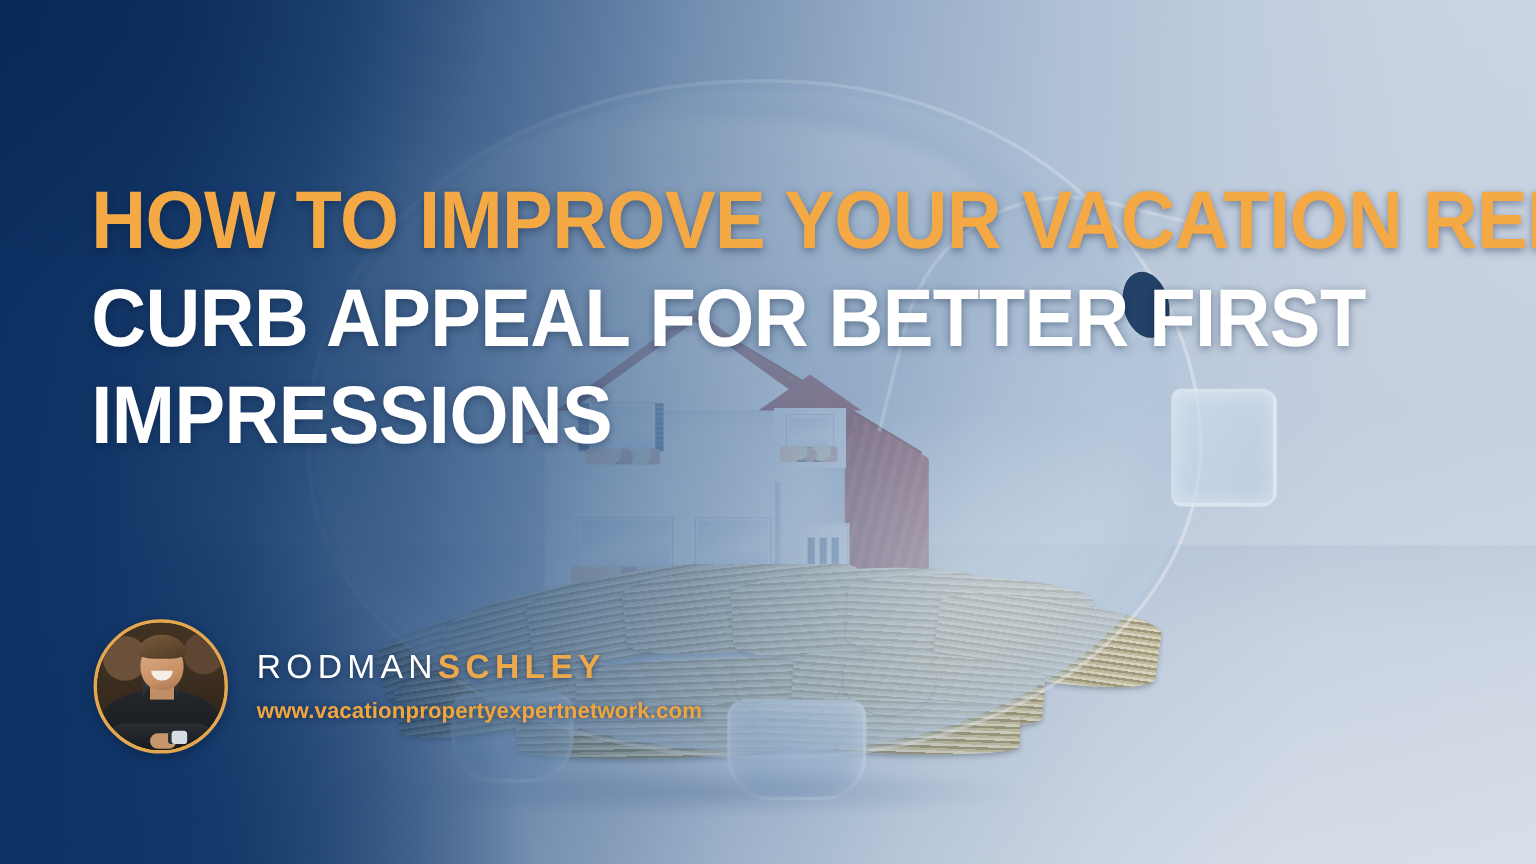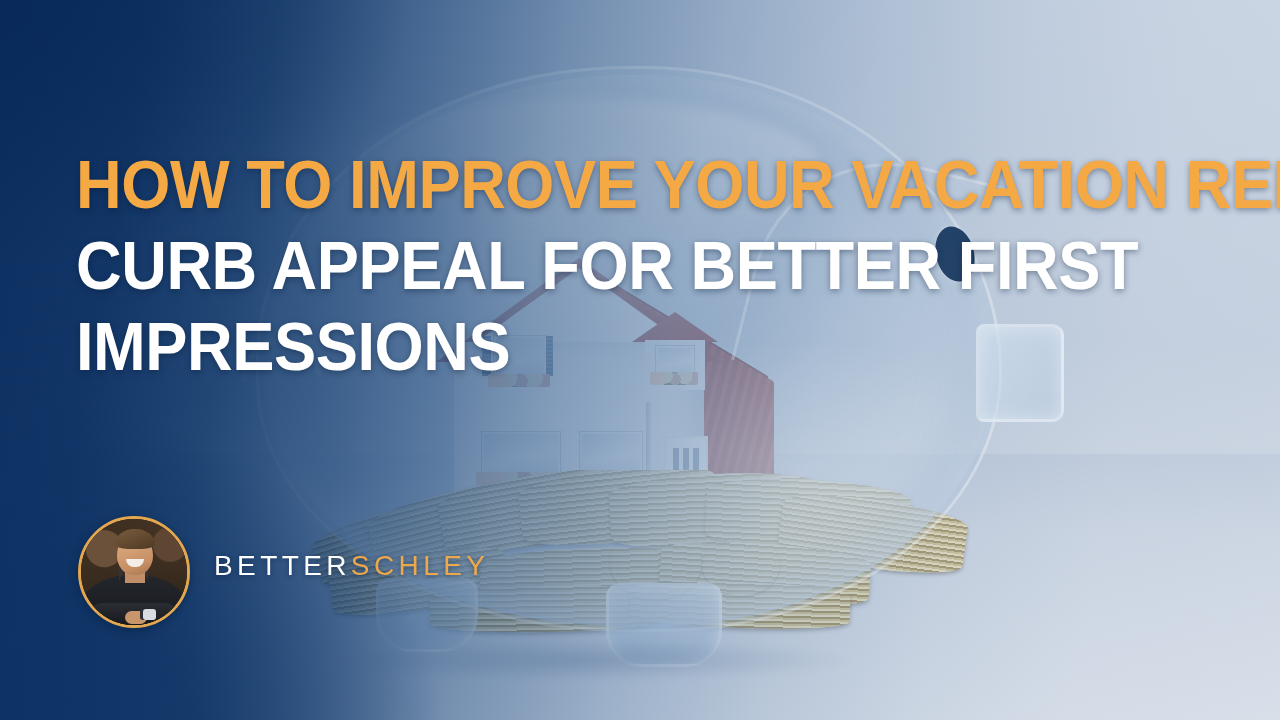--- a/index.html
+++ b/index.html
@@ -439,21 +439,21 @@
   .byline-text { line-height: 1; }
   .name-row {
     font-size: 28px;
     font-weight: 400;
     letter-spacing: 4.4px;
     margin-bottom: 13px;
     white-space: nowrap;
     text-shadow: 0 1px 5px rgba(6,26,54,.5);
   }
   .name-first { color: #ffffff; }
-  .name-last  { color: #e9a council; }
+  .name-last  { color: #e9a council; font-weight: bold; }
   .name-last  { color: #eca84b; }
   .role {
     font-size: 19px;
     font-weight: 700;
     color: #ffffff;
     letter-spacing: .1px;
     margin-bottom: 11px;
     white-space: nowrap;
     text-shadow: 0 1px 5px rgba(6,26,54,.55);
   }
@@ -558,19 +558,20 @@
       <div class="av-head"></div>
       <div class="av-hair"></div>
       <div class="av-smile"></div>
       <div class="av-arms"></div>
       <div class="av-hand"></div>
       <div class="av-watch"></div>
     </div>
 
     <div class="byline-text">
       <div class="name-row">
-        <span class="name-first">BETTER</span><span class="name-last">SCHLEY</span>
+        <span class="name-first">RODMAN</span><span class="name-last">SCHLEY</span>
       </div>
+      <div class="site">www.vacationpropertyexpertnetwork.com</div>
     </div>
 
   </div>
 
 </div>
 
 </body></html>

